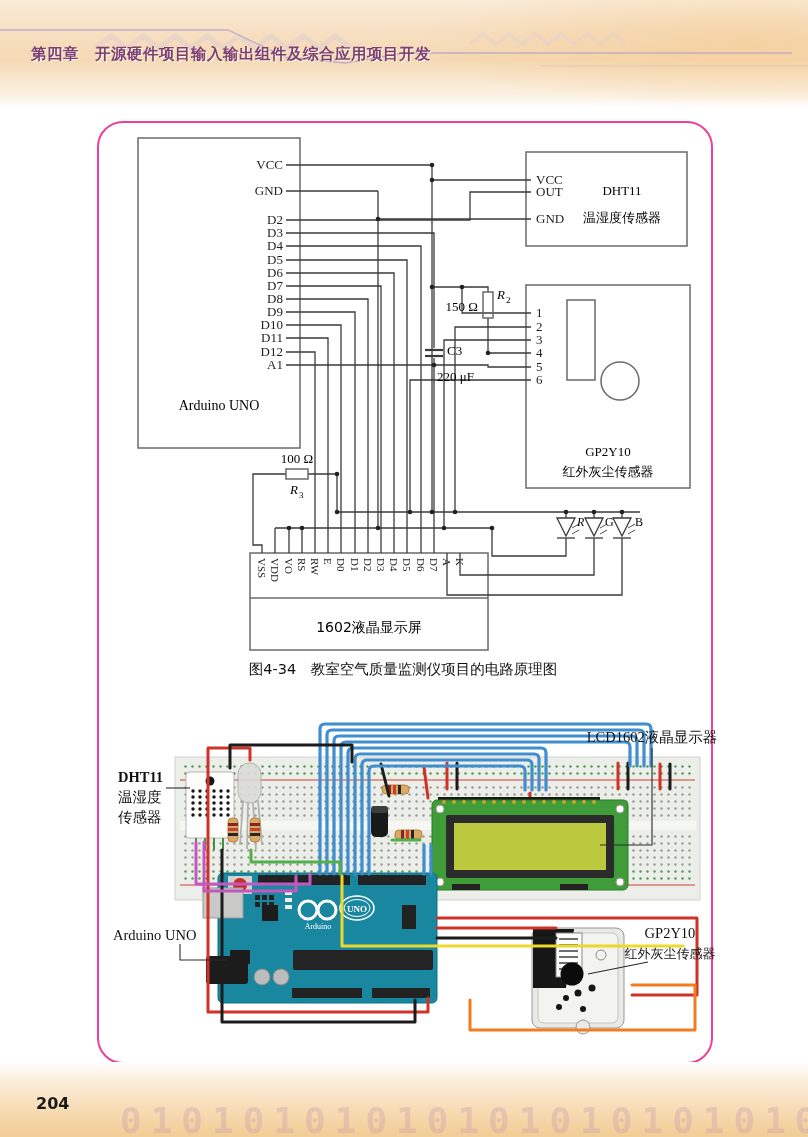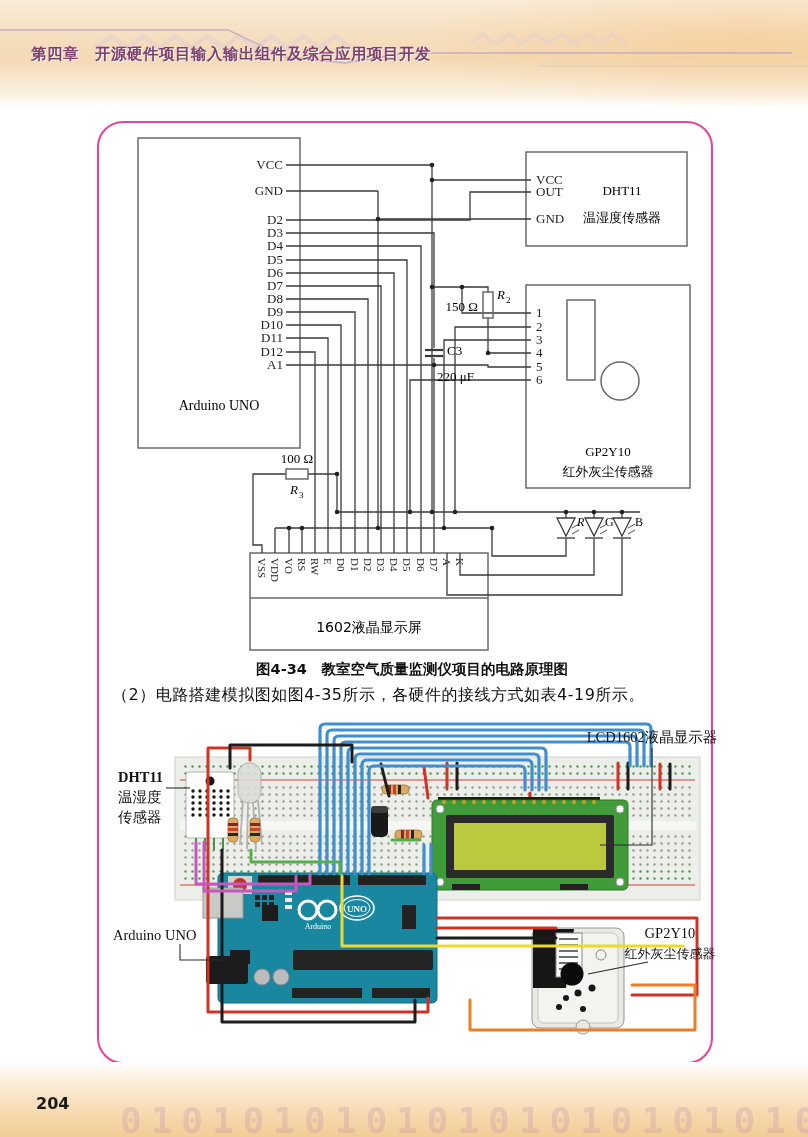--- a/index.html
+++ b/index.html
@@ -10,21 +10,21 @@
     background:linear-gradient(180deg,#f9ecd9 0%,#f6e0c2 30%,#f4d9b4 55%,#fbf1e2 88%,#ffffff 100%);}
   #header-glow{position:absolute;right:0;top:0;width:400px;height:108px;
     background:radial-gradient(ellipse at 85% 40%,rgba(246,200,140,.55),rgba(246,200,140,0) 70%);}
   #chapter-title{position:absolute;left:31px;top:44px;font-family:"DejaVu Sans",sans-serif;
     font-size:15.5px;font-weight:bold;color:#7d3f6e;letter-spacing:.5px;
     text-shadow:1px 1px 0 rgba(255,255,255,.8);}
   
   #panel{position:absolute;left:97px;top:121px;width:612px;height:939px;background:#fff;
     border:2px solid #ee3f9e;border-radius:26px;}
   .caption{position:absolute;width:612px;left:97px;text-align:center;
-    font-family:"DejaVu Sans",sans-serif;font-size:14.5px;color:#101010;font-weight:700;margin-left:9px;}
+    font-family:"DejaVu Sans",sans-serif;font-size:14.5px;color:#101010;font-weight:400;}
   #body-text{position:absolute;left:112px;top:685px;width:592px;
     font-family:"DejaVu Sans",sans-serif;font-size:16px;color:#101010;letter-spacing:.5px;}
   
   #footer{position:absolute;left:0;top:1062px;width:808px;height:75px;
     background:linear-gradient(180deg,#ffffff 0%,#fbeedb 25%,#f6d9ae 70%,#f2cc95 100%);overflow:hidden;}
   #footer-digits{position:absolute;left:120px;top:38px;font-family:"DejaVu Sans Mono",monospace;
     font-size:36px;font-weight:bold;letter-spacing:9px;color:rgba(197,146,175,.30);white-space:nowrap;}
   #page-number{position:absolute;left:36px;top:1094px;font-family:"DejaVu Sans",sans-serif;
     font-size:16px;font-weight:bold;color:#1a1a1a;}
   svg{position:absolute;left:0;top:0;}
@@ -209,21 +209,20 @@
   <text x="290" y="494" font-size="13" font-style="italic">R</text>
   <text x="299" y="498" font-size="9">3</text>
   <text x="447" y="355" font-size="13">C3</text>
   <text x="437" y="381" font-size="13">220 μF</text>
   <text x="577" y="526" font-size="12" font-style="italic">R</text>
   <text x="605" y="526" font-size="12">G</text>
   <text x="635" y="526" font-size="12">B</text>
 </svg>
 
 <div class="caption" style="top:660px;">图4-34　教室空气质量监测仪项目的电路原理图</div>
-<div id="body-text">（2）电路搭建模拟图如图4-35所示，各硬件的接线方式如表4-19所示。</div>
 
 <svg width="808" height="1137" viewBox="0 0 808 1137">
   <defs>
     <pattern id="bbdots" width="7" height="7" patternUnits="userSpaceOnUse">
       <circle cx="3.5" cy="3.5" r="1.2" fill="#99998f"></circle>
     </pattern>
     <pattern id="bbdotsg" width="7" height="7" patternUnits="userSpaceOnUse">
       <circle cx="3.5" cy="3.5" r="1.2" fill="#4f9a4f"></circle>
     </pattern>
   </defs>

